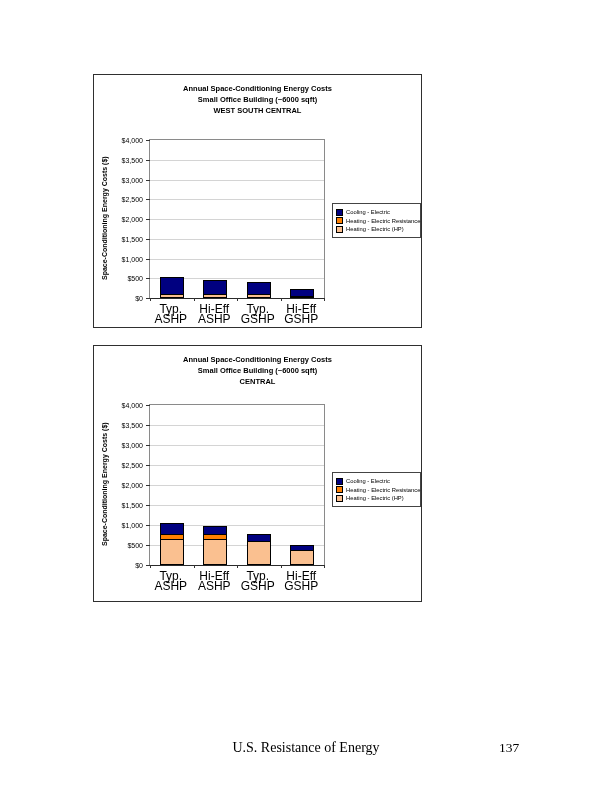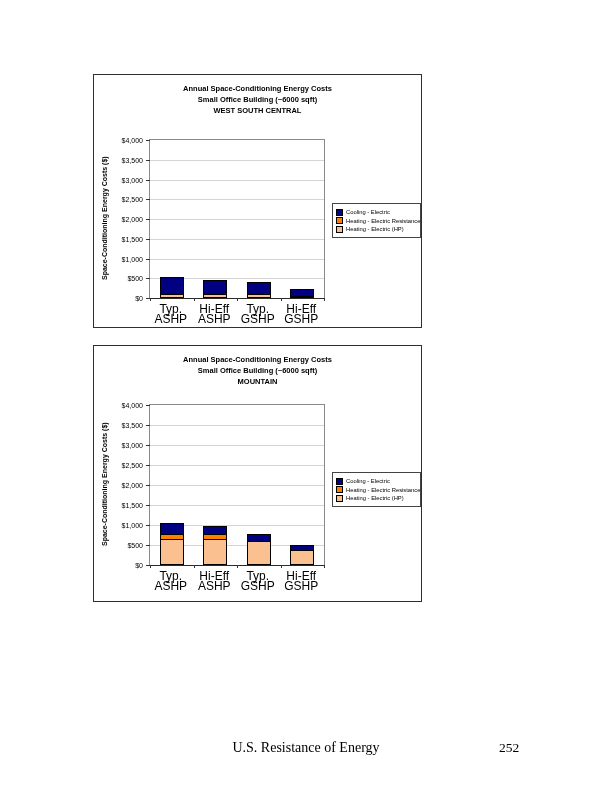--- a/index.html
+++ b/index.html
@@ -159,21 +159,21 @@
       <div class="xlabel" style="left: 185.5px; width: 43.5px; top: 229px;">
         <div>Hi-Eff</div>
         <div>GSHP</div>
       </div>
     </div>
 
   <div class="chart-box" id="chart-1">
     <div class="chart-title-block">
       <div>Annual Space-Conditioning Energy Costs</div>
       <div>Small Office Building (~6000 sqft)</div>
-      <div>MOUNTAIN</div>
+      <div>CENTRAL</div>
     </div>
     <div class="ylabel">Space-Conditioning Energy Costs ($)</div>
     <div class="plot">
         <div class="ytick-mark" style="top: 160px;"></div>
         <div class="ytick-label" style="top: 160px;">$0</div>
         <div class="gridline" style="top: 140px; background: rgb(212, 212, 212);"></div>
         <div class="ytick-mark" style="top: 140px;"></div>
         <div class="ytick-label" style="top: 140px;">$500</div>
         <div class="gridline" style="top: 120px; background: rgb(212, 212, 212);"></div>
         <div class="ytick-mark" style="top: 120px;"></div>
@@ -243,15 +243,15 @@
       <div class="xlabel" style="left: 142px; width: 43.5px; top: 225px;">
         <div>Typ. GSHP</div>
       </div>
       <div class="xlabel" style="left: 185.5px; width: 43.5px; top: 225px;">
         <div>Hi-Eff</div>
         <div>GSHP</div>
       </div>
     </div>
 
   <div class="footer-text">U.S. Resistance of Energy</div>
-  <div class="page-number">252</div>
+  <div class="page-number">137</div>
 
 </div>
 
 </body></html>

